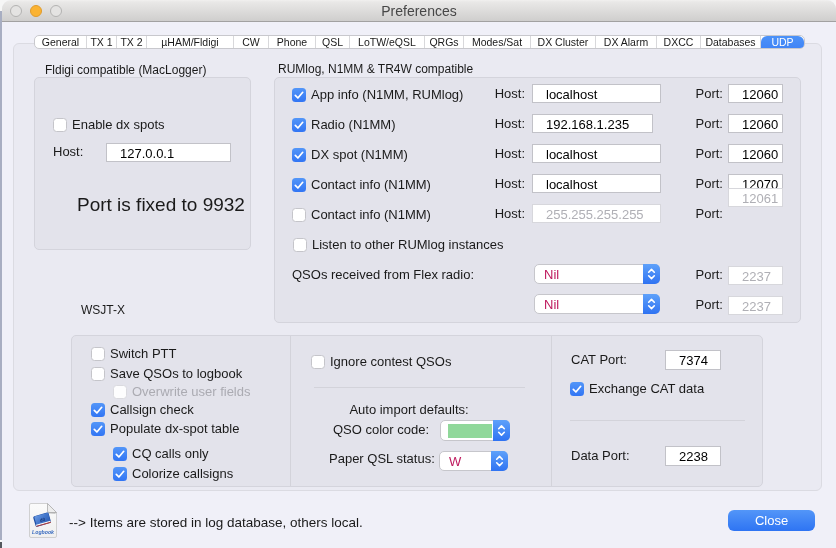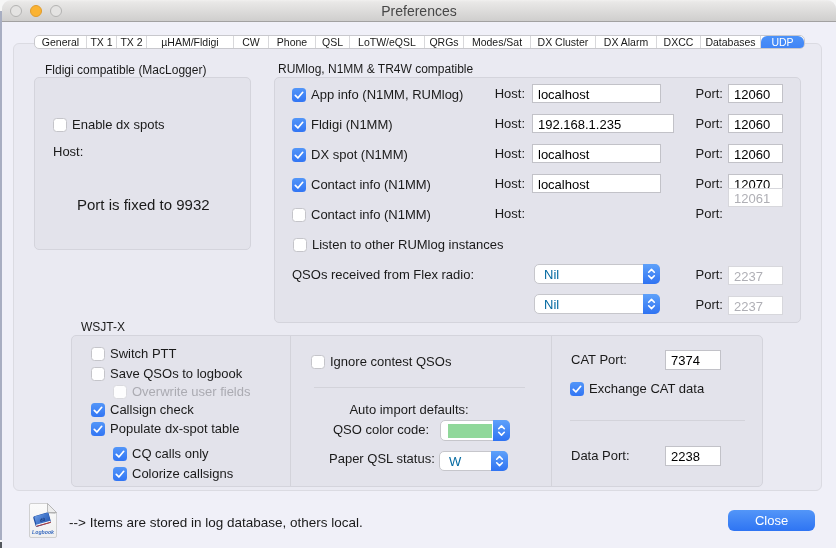--- a/index.html
+++ b/index.html
@@ -12,27 +12,27 @@
 #ttl{position:absolute;left:0;top:0;width:100%;height:22px;line-height:22px;text-align:center;font-size:14px;color:#474747;}
 #tabbox{position:absolute;left:11px;top:43px;width:809px;height:448px;background:#EAEAF2;border:1px solid #DBDBE2;border-radius:6px;box-sizing:border-box;}
 #tabs{position:absolute;left:32px;top:34.5px;height:14px;display:flex;background:#FFFFFF;border:1px solid #C8C8CD;border-radius:5px;box-sizing:border-box;overflow:hidden;}
 #tabs div{height:28px;line-height:12.5px;font-size:10.5px;text-align:center;color:#1A1A1A;border-right:1px solid #D8D8DB;box-sizing:border-box;}
 #tabs div:last-child{border-right:none;}
 #tabs div.sel{background:linear-gradient(#4C92F8,#3273F3);color:#fff;border-radius:6px;}
 .gbox{position:absolute;background:#E3E3EB;border:1px solid #D4D4DC;border-radius:5px;box-sizing:border-box;}
 .lbl{position:absolute;font-size:13px;color:#1A1A1A;white-space:nowrap;height:16px;line-height:16px;}
 .lbl.r{text-align:right;}
 .lbl.dim{color:#ABABB2;}
-.field{position:absolute;background:#fff;border:1px solid #C2C2C8;box-sizing:border-box;font-size:13px;color:#000;padding:1px 5px 0 5px;height:19px;line-height:17px;white-space:nowrap;overflow:hidden;}
+.field{position:absolute;background:#fff;border:1px solid #C2C2C8;box-sizing:border-box;font-size:13px;color:#000;padding:1px 5px 0 13px;height:19px;line-height:17px;white-space:nowrap;overflow:hidden;}
 .field.dis{border-color:#D7D7DC;color:#AFAFB5;}
 .cb{position:absolute;width:14px;height:14px;border-radius:3.5px;box-sizing:border-box;}
 .cb.on{background:linear-gradient(#5396F8,#3175F4);}
 .cb.off{background:#fff;border:1px solid #C5C5CA;}
 .cb.offd{background:#FDFDFE;border:1px solid #DADADF;}
-.popup{position:absolute;background:#fff;border:1px solid #C6C6CB;border-radius:5px;box-sizing:border-box;font-size:13px;color:#0369a1;}
+.popup{position:absolute;background:#fff;border:1px solid #C6C6CB;border-radius:5px;box-sizing:border-box;font-size:13px;color:#be185d;}
 .popup .txt{position:absolute;left:9px;top:0;height:100%;display:flex;align-items:center;}
 .cap{position:absolute;right:-1px;top:-1px;bottom:-1px;width:17px;border-radius:0 5px 5px 0;background:linear-gradient(#5EA1FA,#2F73F2);}
 .vsep{position:absolute;width:1px;background:#D3D3DA;}
 .hsep{position:absolute;height:1px;background:#D3D3DA;}
 #close{position:absolute;left:726px;top:510px;width:87px;height:21px;border-radius:6px;background:linear-gradient(#5396F8,#2E74F3);color:#fff;font-size:13px;text-align:center;line-height:21px;}
 </style>
 </head>
 <body>
 <div id="lstrip"></div>
 <div id="lbot"></div>
@@ -60,40 +60,41 @@
     <div style="width:44px;">DXCC</div>
     <div style="width:60px;">Databases</div>
     <div style="width:43px;" class="sel">UDP</div>
   </div>
 
   <div class="lbl" style="left:43px;top:62px;font-size:12px;">Fldigi compatible (MacLogger)</div>
   <div class="gbox" style="left:32px;top:77px;width:217px;height:173px;"></div>
   <div class="cb off" style="left:51px;top:118px;"></div>
   <div class="lbl" style="left:70px;top:117px;">Enable dx spots</div>
   <div class="lbl" style="left:51px;top:144px;">Host:</div>
-  <div class="lbl" style="left:75px;top:197px;font-size:15px;">Port is fixed to 9932</div>
+  <div class="field" style="left:104px;top:143px;width:125px;">127.0.0.1</div>
+  <div class="lbl" style="left:75px;top:197px;font-size:19px;">Port is fixed to 9932</div>
 
   <div class="lbl" style="left:276px;top:61px;font-size:12px;">RUMlog, N1MM &amp; TR4W compatible</div>
   <div class="gbox" style="left:272px;top:77px;width:527px;height:246px;"></div>
 
   <div class="cb on" style="left:290px;top:88px;"><svg width="14" height="14" viewBox="0 0 14 14">
         <path d="M3.3 7.4 L5.9 10 L10.7 4.3" stroke="#fff" stroke-width="1.7" fill="none" stroke-linecap="round" stroke-linejoin="round"></path>
       </svg></div>
   <div class="lbl" style="left:309px;top:87px;">App info (N1MM, RUMlog)</div>
   <div class="lbl r" style="left:453px;top:86px;width:70px;">Host:</div>
   <div class="field" style="left:530px;top:84px;width:129px;">localhost</div>
   <div class="lbl r" style="left:651px;top:86px;width:70px;">Port:</div>
   <div class="field" style="left:726px;top:84px;width:55px;">12060</div>
 
   <div class="cb on" style="left:290px;top:118px;"><svg width="14" height="14" viewBox="0 0 14 14">
         <path d="M3.3 7.4 L5.9 10 L10.7 4.3" stroke="#fff" stroke-width="1.7" fill="none" stroke-linecap="round" stroke-linejoin="round"></path>
       </svg></div>
-  <div class="lbl" style="left:309px;top:117px;">Fldigi (N1MM)</div>
+  <div class="lbl" style="left:309px;top:117px;">Radio (N1MM)</div>
   <div class="lbl r" style="left:453px;top:116px;width:70px;">Host:</div>
-  <div class="field" style="left:530px;top:114px;width:142px;">192.168.1.235</div>
+  <div class="field" style="left:530px;top:114px;width:121px;">192.168.1.235</div>
   <div class="lbl r" style="left:651px;top:116px;width:70px;">Port:</div>
   <div class="field" style="left:726px;top:114px;width:55px;">12060</div>
 
   <div class="cb on" style="left:290px;top:148px;"><svg width="14" height="14" viewBox="0 0 14 14">
         <path d="M3.3 7.4 L5.9 10 L10.7 4.3" stroke="#fff" stroke-width="1.7" fill="none" stroke-linecap="round" stroke-linejoin="round"></path>
       </svg></div>
   <div class="lbl" style="left:309px;top:147px;">DX spot (N1MM)</div>
   <div class="lbl r" style="left:453px;top:146px;width:70px;">Host:</div>
   <div class="field" style="left:530px;top:144px;width:129px;">localhost</div>
   <div class="lbl r" style="left:651px;top:146px;width:70px;">Port:</div>
@@ -104,20 +105,21 @@
       </svg></div>
   <div class="lbl" style="left:309px;top:177px;">Contact info (N1MM)</div>
   <div class="lbl r" style="left:453px;top:176px;width:70px;">Host:</div>
   <div class="field" style="left:530px;top:174px;width:129px;">localhost</div>
   <div class="lbl r" style="left:651px;top:176px;width:70px;">Port:</div>
   <div class="field" style="left:726px;top:174px;width:55px;">12070</div>
 
   <div class="cb off" style="left:290px;top:208px;"></div>
   <div class="lbl" style="left:309px;top:207px;">Contact info (N1MM)</div>
   <div class="lbl r" style="left:453px;top:206px;width:70px;">Host:</div>
+  <div class="field dis" style="left:530px;top:204px;width:129px;">255.255.255.255</div>
   <div class="lbl r" style="left:651px;top:206px;width:70px;">Port:</div>
   <div class="field dis" style="left:726px;top:188px;width:55px;">12061</div>
 
   <div class="cb off" style="left:291px;top:238px;"></div>
   <div class="lbl" style="left:310px;top:237px;">Listen to other RUMlog instances</div>
 
   <div class="lbl" style="left:290px;top:267px;">QSOs received from Flex radio:</div>
   <div class="popup" style="left:532px;top:264px;width:126px;height:20px;">
       <span class="txt">Nil</span>
       <span class="cap"><svg width="17" height="20" viewBox="0 0 17 20">
@@ -129,21 +131,21 @@
 
   <div class="popup" style="left:532px;top:294px;width:126px;height:20px;">
       <span class="txt">Nil</span>
       <span class="cap"><svg width="17" height="20" viewBox="0 0 17 20">
           <path d="M5.7 8.2 L8.5 5.4 L11.3 8.2 M5.7 11.8 L8.5 14.6 L11.3 11.8" stroke="#fff" stroke-width="1.6" fill="none" stroke-linecap="round" stroke-linejoin="round"></path>
         </svg></span>
     </div>
   <div class="lbl r" style="left:651px;top:297px;width:70px;">Port:</div>
   <div class="field dis" style="left:726px;top:296px;width:55px;">2237</div>
 
-  <div class="lbl" style="left:79px;top:319px;font-size:12px;">WSJT-X</div>
+  <div class="lbl" style="left:79px;top:302px;font-size:12px;">WSJT-X</div>
   <div class="gbox" style="left:69px;top:335px;width:692px;height:152px;"></div>
   <div class="vsep" style="left:288px;top:336px;height:150px;"></div>
   <div class="vsep" style="left:549px;top:336px;height:150px;"></div>
 
   <div class="cb off" style="left:89px;top:347px;"></div>
   <div class="lbl" style="left:108px;top:346px;">Switch PTT</div>
   <div class="cb off" style="left:89px;top:367px;"></div>
   <div class="lbl" style="left:108px;top:366px;">Save QSOs to logbook</div>
   <div class="cb offd" style="left:111px;top:385px;"></div>
   <div class="lbl dim" style="left:130px;top:384px;">Overwrite user fields</div>

